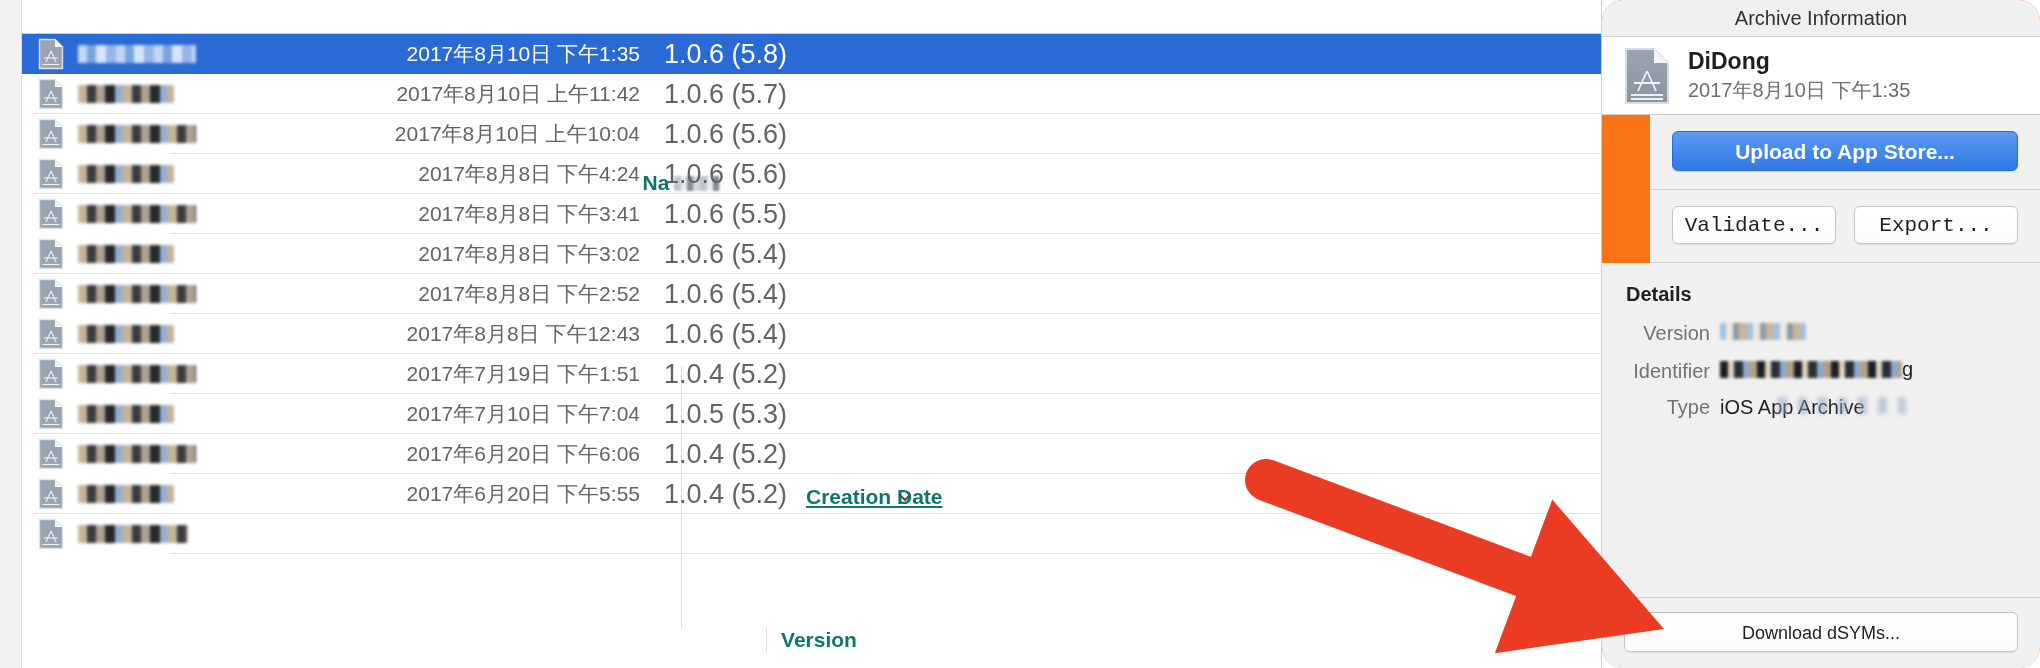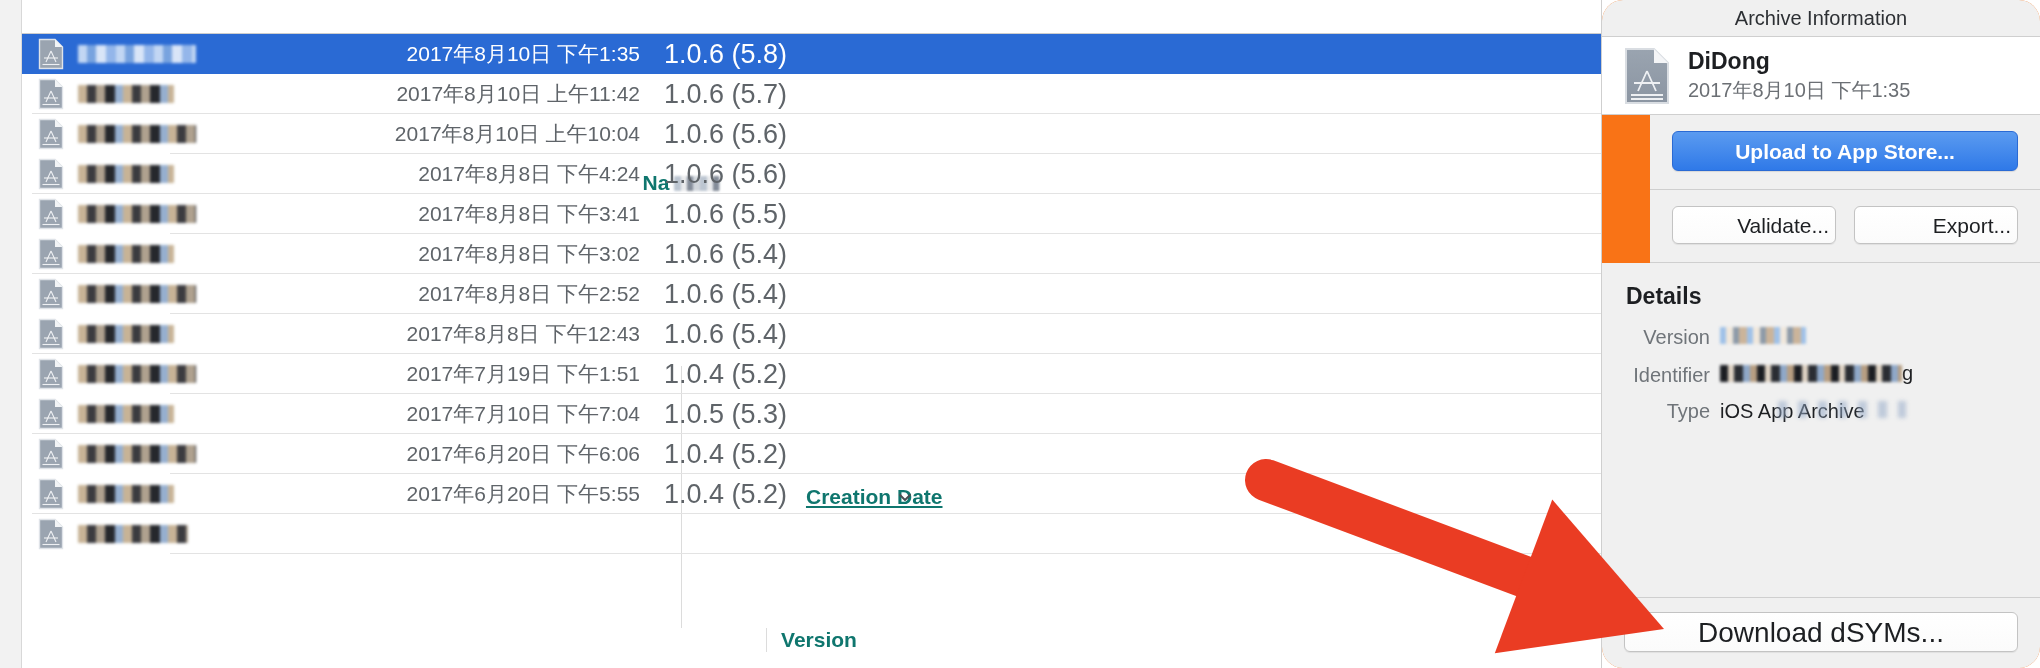--- a/index.html
+++ b/index.html
@@ -229,34 +229,34 @@
   }
   .btn-row { display: flex; gap: 18px; }
   .btn-plain {
     flex: 1 1 0;
     height: 38px;
     border: 1px solid #c3c3c3;
     border-radius: 6px;
     background: linear-gradient(#ffffff, #fbfbfb);
     color: #1d1f22;
     font-size: 21px;
-    font-family: Liberation Sans, sans-serif;
-    text-align: right;
+    font-family: Liberation Mono, monospace;
+    text-align: center;
     line-height: 36px;
     box-shadow: 0 1px 1px rgba(0,0,0,.07);
     cursor: default;
   }
 
   .details-wrap {
     padding: 16px 22px 8px 22px;
     background: #f0f0f0;
     flex: 1 1 auto;
   }
   .details-title {
-    font-size: 23px; font-weight: bold; color: #1d1f22;
+    font-size: 20px; font-weight: bold; color: #1d1f22;
     margin: 4px 0 16px 2px;
   }
   .detail-row {
     display: flex;
     align-items: baseline;
     margin-bottom: 13px;
     font-size: 20px;
   }
   .detail-label {
     width: 96px; flex: 0 0 96px;
@@ -305,21 +305,21 @@
     background: #f0f0f0;
     flex: 0 0 auto;
   }
   .btn-wide {
     display: block; width: 100%;
     height: 40px;
     border: 1px solid #c3c3c3;
     border-radius: 6px;
     background: linear-gradient(#ffffff, #fbfbfb);
     color: #1d1f22;
-    font-size: 28px;
+    font-size: 18px;
     font-family: inherit;
     text-align: center;
     line-height: 38px;
     box-shadow: 0 1px 1px rgba(0,0,0,.07);
     cursor: default;
   }
 
   
   .arrow-overlay {
     position: absolute;

